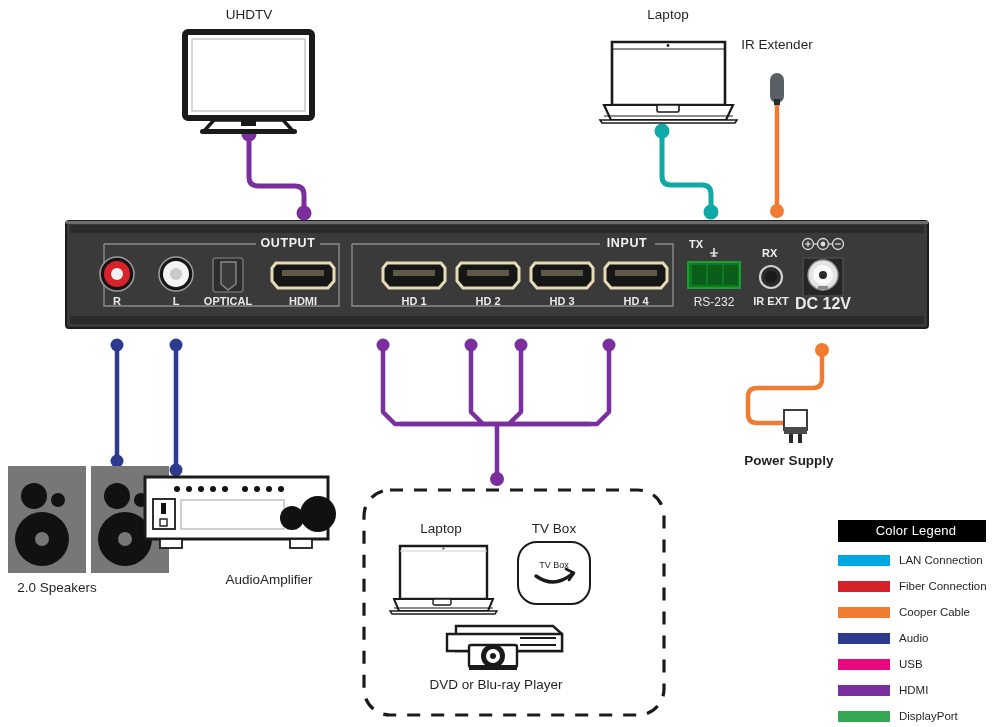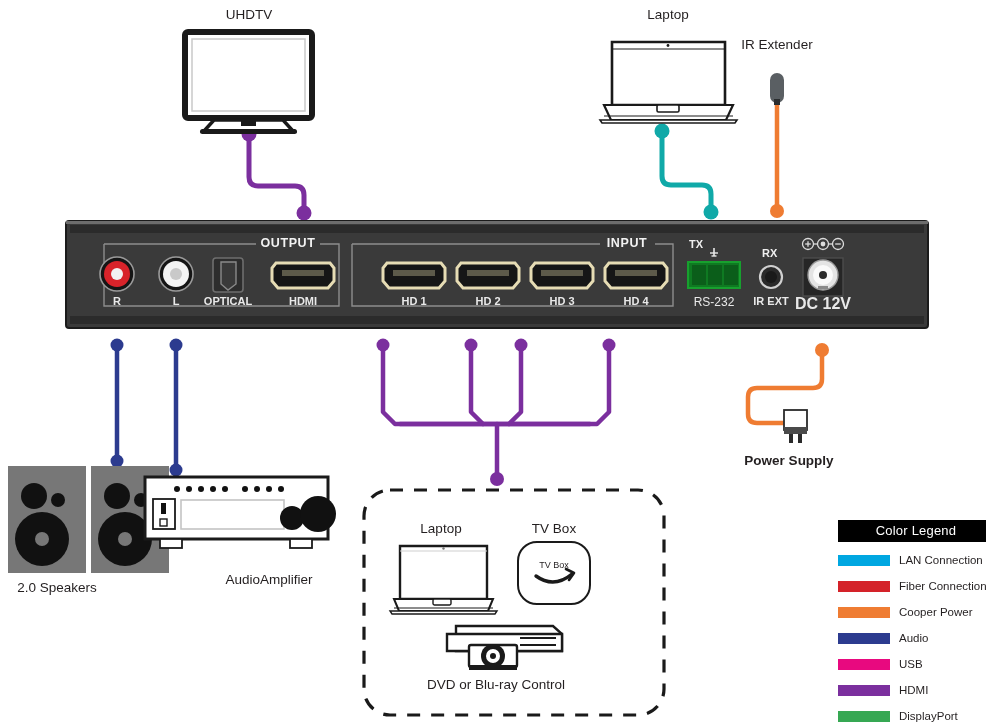--- a/index.html
+++ b/index.html
@@ -306,36 +306,36 @@
 
   <div class="lbl center" style="left:249px; top:8px;">UHDTV</div>
   <div class="lbl center" style="left:668px; top:8px;">Laptop</div>
   <div class="lbl center" style="left:777px; top:38px;">IR Extender</div>
   <div class="lbl center" style="left:57px; top:581px;">2.0 Speakers</div>
   <div class="lbl center" style="left:237px; top:573px;margin-left:32px;">AudioAmplifier</div>
   <div class="lbl center" style="left:789px; top:454px;font-weight:bold;">Power Supply</div>
   <div class="lbl center" style="left:441px; top:522px;">Laptop</div>
   <div class="lbl center" style="left:554px; top:522px;">TV Box</div>
   <div class="lbl center" style="left:554px; top:561px; font-size:9px;">TV Box</div>
-  <div class="lbl center" style="left:496px; top:678px;">DVD or Blu-ray Control</div>
+  <div class="lbl center" style="left:496px; top:678px;">DVD or Blu-ray Player</div>
 
   <div id="color-legend">
     <div id="legend-title">Color Legend</div>
     <div id="legend-rows">
         <div class="legend-row">
           <div class="legend-swatch" style="background: rgb(0, 167, 225);"></div>
           <div class="legend-label">LAN Connection</div>
         </div>
         <div class="legend-row">
           <div class="legend-swatch" style="background: rgb(212, 34, 41);"></div>
           <div class="legend-label">Fiber Connection</div>
         </div>
         <div class="legend-row">
           <div class="legend-swatch" style="background: rgb(239, 124, 50);"></div>
-          <div class="legend-label">Cooper Power</div>
+          <div class="legend-label">Cooper Cable</div>
         </div>
         <div class="legend-row">
           <div class="legend-swatch" style="background: rgb(44, 59, 143);"></div>
           <div class="legend-label">Audio</div>
         </div>
         <div class="legend-row">
           <div class="legend-swatch" style="background: rgb(232, 9, 127);"></div>
           <div class="legend-label">USB</div>
         </div>
         <div class="legend-row">

